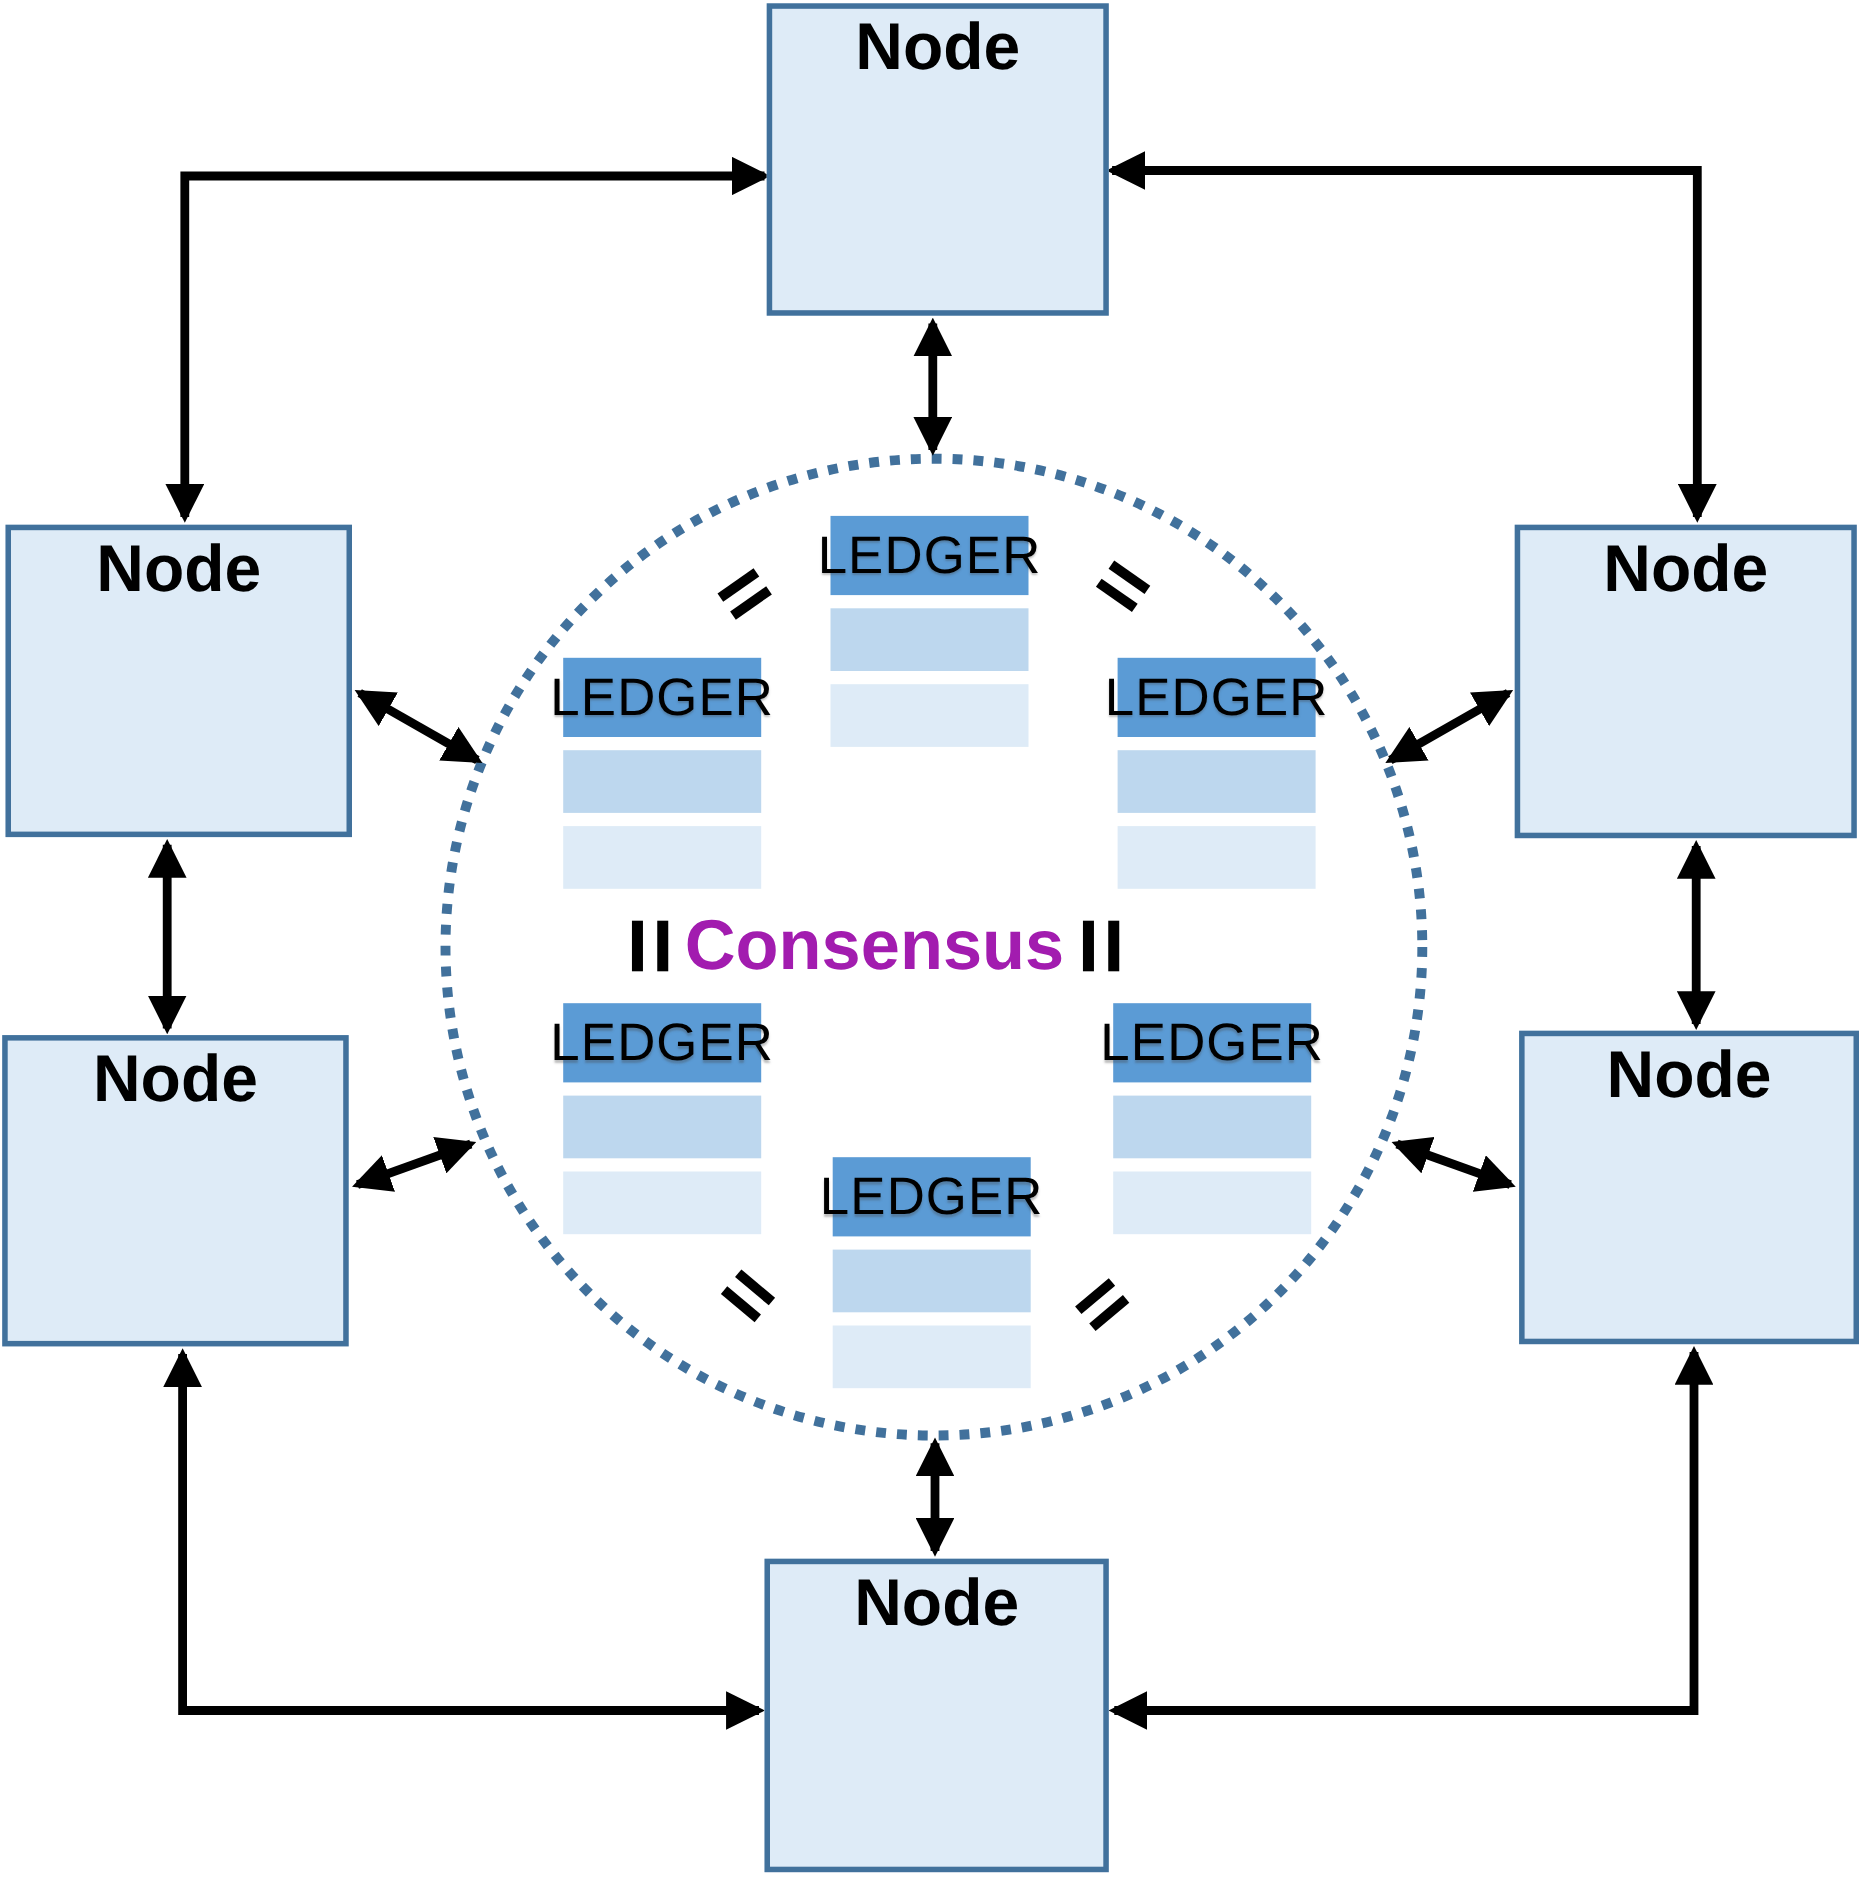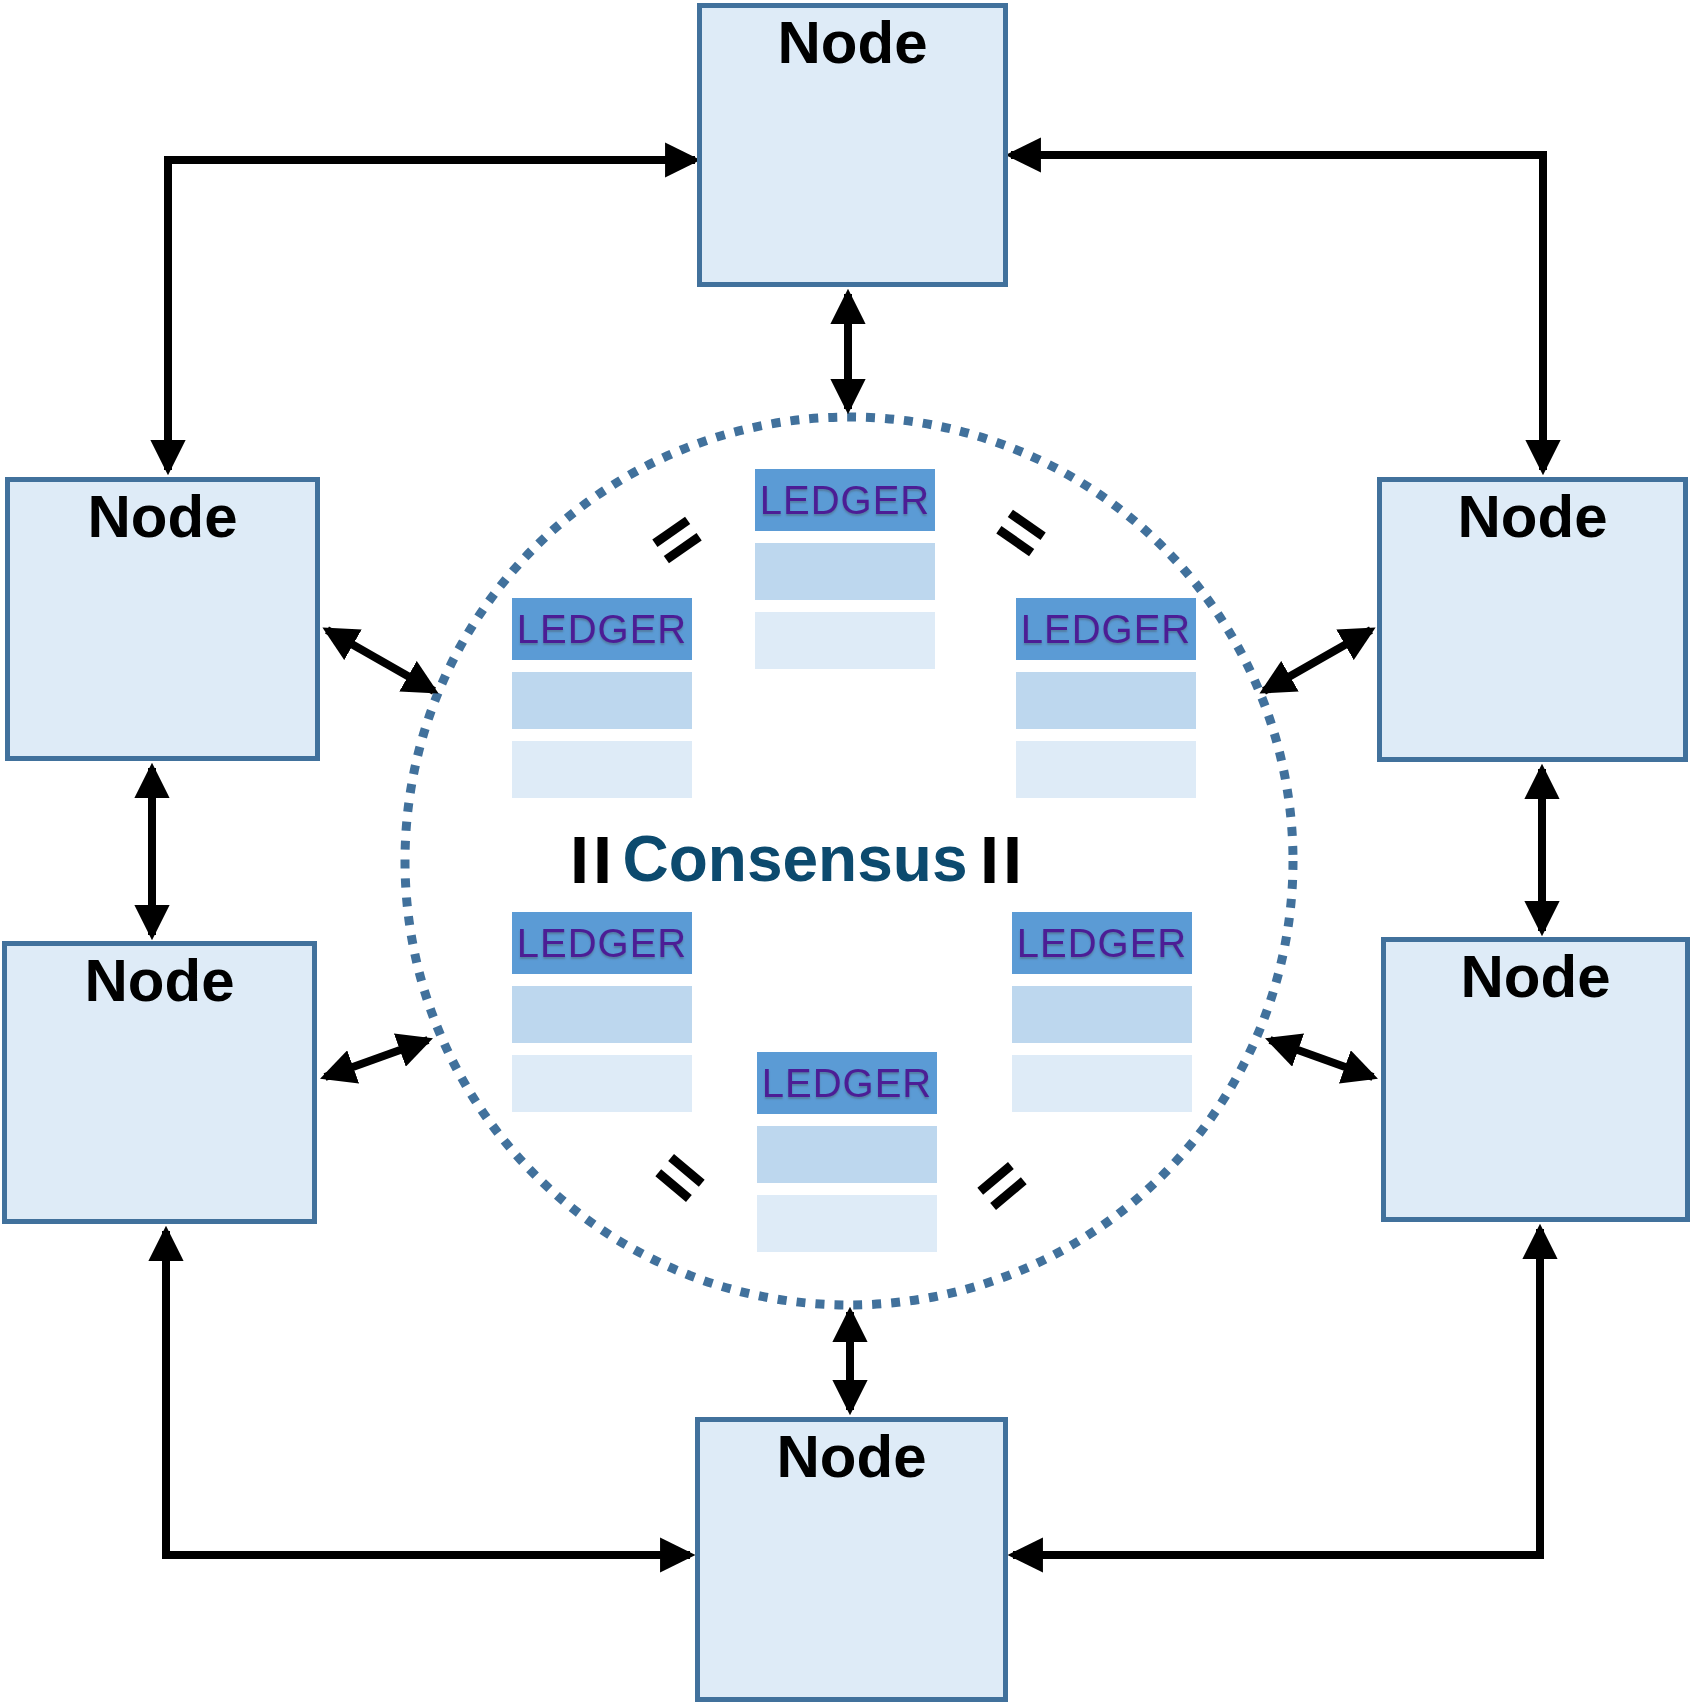--- a/index.html
+++ b/index.html
@@ -17,40 +17,40 @@
     box-sizing:border-box;
     background:#DEEBF7;
     border:5px solid #41719C;
     display:flex; justify-content:center;
     font-weight:bold; font-size:60px; color:#000000;
     letter-spacing:0px;
   }
 
   .ledger { position:absolute; width:180px; }
   .ledger .hdr {
-    height:62px; background:#5B9BD5; color:#4c1d95;
+    height:72px; background:#5B9BD5; color:#000000;
     display:flex; align-items:center; justify-content:center;
-    font-size:40px; font-weight:400; letter-spacing:1px;
+    font-size:48px; font-weight:400; letter-spacing:1px;
     text-shadow:0 2px 2px rgba(70,70,70,0.35);
   }
   .ledger .row1 { height:57px; background:#BDD7EE; margin-top:12px; }
   .ledger .row2 { height:57px; background:#DEEBF7; margin-top:12px; }
 
   .eq {
     position:absolute;
     display:flex; flex-direction:column; gap:11px;
   }
   .eq .bar { width:40px; height:9px; background:#000000; }
   .eq.vert { gap:13px; }
   .eq.vert .bar { width:46px; height:10px; }
 
   .consensus {
     position:absolute;
     transform:translate(-50%,-50%);
-    font-weight:bold; font-size:64px; color:#0c4a6e;
+    font-weight:bold; font-size:64px; color:#a21caf;
     white-space:nowrap;
   }
 </style>
 </head>
 <body>
 
 <div id="canvas">
 
   <svg id="connector-layer" width="1698" height="1706" viewBox="0 0 1698 1706">
     <defs>

